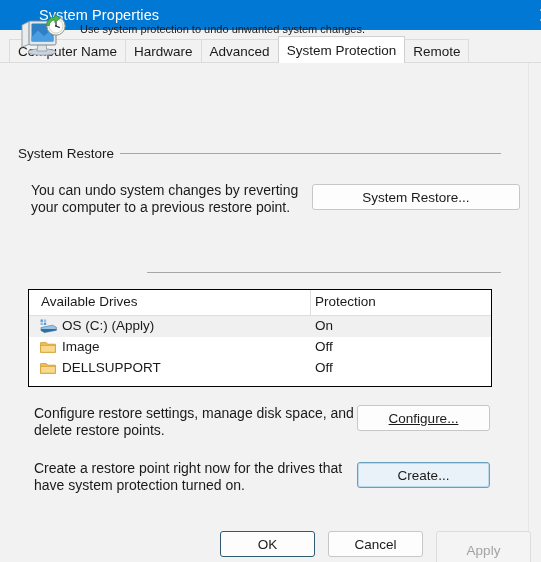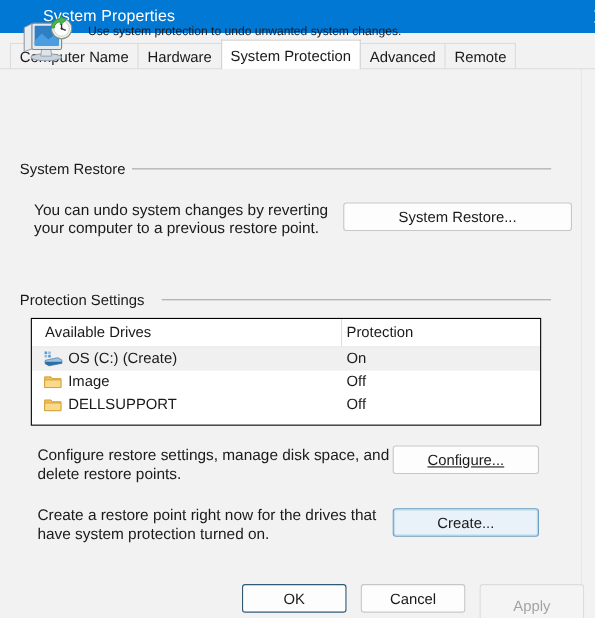--- a/index.html
+++ b/index.html
@@ -265,22 +265,22 @@
         <line x1="1.5" y1="1.5" x2="12.5" y2="12.5" stroke="#ffffff" stroke-width="1.3"></line>
         <line x1="12.5" y1="1.5" x2="1.5" y2="12.5" stroke="#ffffff" stroke-width="1.3"></line>
       </svg>
     </div>
   </div>
 
   <div id="tabstrip">
     <div id="tabs">
       <div class="tab">Computer Name</div>
       <div class="tab">Hardware</div>
+      <div class="tab">Advanced</div>
       <div class="tab selected">System Protection</div>
-      <div class="tab">Advanced</div>
       <div class="tab">Remote</div>
     </div>
   </div>
 
   <div id="content"></div>
   <div id="panel-right-edge"></div>
 
   <div id="header-row">
     <div id="sysprot-icon">
       <svg width="50" height="44" viewBox="0 0 50 44" aria-hidden="true">
@@ -306,42 +306,41 @@
     </div>
     <div id="header-text">Use system protection to undo unwanted system changes.</div>
   </div>
 
   <div class="group-label" id="grp-restore-label">System Restore</div>
   <div class="group-rule" id="grp-restore-rule"></div>
 
   <div class="body-text" id="restore-desc">You can undo system changes by reverting your computer to a previous restore point.</div>
   <div class="btn" id="btn-system-restore">System Restore...</div>
 
-  <div class="group-label" id="grp-protection-label">Protection Settings</div>
   <div class="group-rule" id="grp-protection-rule"></div>
 
   <div id="drives-table">
     <div id="drives-header">
       <div class="col-drives">Available Drives</div>
       <div id="header-divider"></div>
       <div class="col-protection">Protection</div>
     </div>
 
     <div class="drive-row selected">
       <span class="drive-icon">
         <svg width="17" height="15" viewBox="0 0 17 15" aria-hidden="true">
           <rect x="0.5" y="0.5" width="2.4" height="2.4" fill="#5b9bd5"></rect>
           <rect x="3.8" y="0.5" width="2.4" height="2.4" fill="#8fbce4"></rect>
           <rect x="0.5" y="3.6" width="2.4" height="2.4" fill="#8fbce4"></rect>
           <rect x="3.8" y="3.6" width="2.4" height="2.4" fill="#5b9bd5"></rect>
           <path d="M1 8.6 L12.5 6.2 L16.4 8.3 L16.4 11.3 L4.5 13.6 L1 11.6 Z" fill="#9cc3e3" stroke="#5a85a8" stroke-width="0.7" stroke-linejoin="round"></path>
           <path d="M1 9.9 L16.4 9.9 L16.4 11.3 L4.5 13.6 L1 11.6 Z" fill="#2f6ea5"></path>
         </svg>
       </span>
-      <span class="drive-name">OS (C:) (Create)</span>
+      <span class="drive-name">OS (C:) (Apply)</span>
       <span class="drive-protection">On</span>
     </div>
 
     <div class="drive-row">
       <span class="drive-icon">
         <svg width="17" height="15" viewBox="0 0 17 15" aria-hidden="true">
           <path d="M0.6 2.6 L6.4 2.6 L7.6 4.2 L15.4 4.2 L15.4 12.3 L0.6 12.3 Z" fill="#f0c05a" stroke="#cf9b2e" stroke-width="0.8" stroke-linejoin="round"></path>
           <path d="M0.6 5.4 L15.4 5.4 L15.4 12.3 L0.6 12.3 Z" fill="#fad98c" stroke="#cf9b2e" stroke-width="0.7"></path>
         </svg>
       </span>

